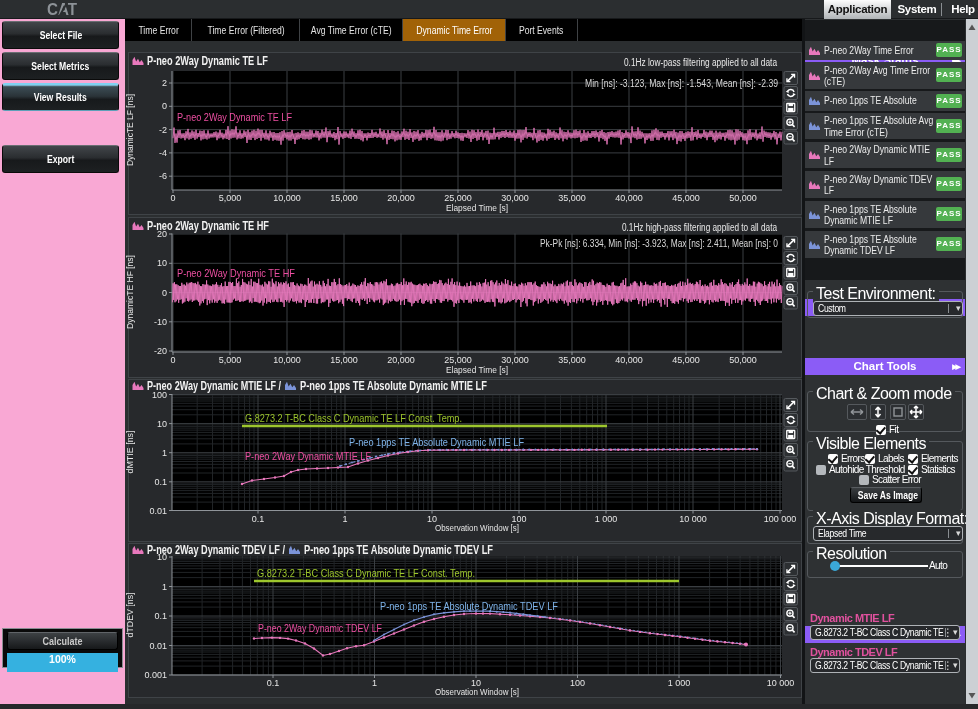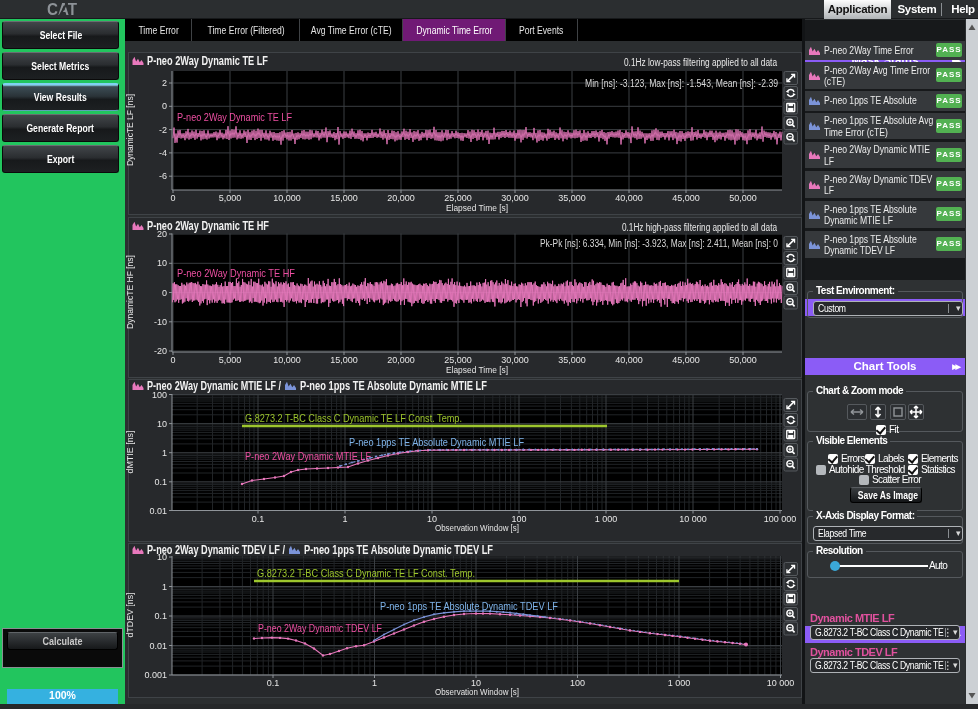--- a/index.html
+++ b/index.html
@@ -1,46 +1,46 @@
 <!DOCTYPE html>
 <html><head><meta charset="utf-8"><style>
 * { margin:0; padding:0; box-sizing:border-box; }
 html,body { width:978px; height:709px; overflow:hidden; background:#2b2e30; font-family:"Liberation Sans", sans-serif; }
 #topbar { position:absolute; left:0; top:0; width:978px; height:19px; background:#2b2e30; border-bottom:1px solid #17191b; }
 .menuitem { position:absolute; top:0; height:19px; line-height:19px; color:#fff; font-size:11.5px; font-weight:bold; text-align:center; letter-spacing:-0.3px; }
 #appbtn { left:824px; width:67px; background:linear-gradient(#fdfdfd,#b0b4b7); color:#111; }
-#sidebar { position:absolute; left:0; top:19px; width:125px; height:685px; background:#22c55e; }
+#sidebar { position:absolute; left:0; top:19px; width:125px; height:685px; background:#f9a8d4; }
 .sbtn { position:absolute; left:2px; width:117px; height:28px; border-radius:3px;
   background:linear-gradient(#42464a 0%, #2a2d30 45%, #17191b 55%, #1d2022 100%);
   border:1px solid #0a0a0a; border-top:1px solid #6a6e72;
   color:#fff; font-size:10.5px; font-weight:bold; text-align:center; line-height:26px; }
 .sbtn.active { border-top:2px solid #7fd2f2; border-bottom:1px solid #5d9fb8;
   background:linear-gradient(#8ed3ee 0%, #3c4d55 7%, #2a3338 45%, #171a1c 58%, #1d2022 100%); line-height:25px;text-align:center; }
 .sq { display:inline-block; transform:scaleX(0.82); transform-origin:50% 50%; }
 .sqL { display:inline-block; transform:scaleX(0.82); transform-origin:0 50%; white-space:nowrap; }
 #calcbox { position:absolute; left:2px; top:609px; width:121px; height:40px; border:1px solid #8a8e92; background:#0a0a0a; }
 #calcbtn { position:absolute; left:4px; top:3px; width:111px; height:18px; border-radius:3px;
   background:linear-gradient(#3d4144,#16181a); border:1px solid #000; border-top:1px solid #606468;
   color:#c9c9c9; font-size:11px; font-weight:bold; text-align:center; line-height:17px; }
 #progress { position:absolute; left:4px; top:24px; width:111px; height:19px; background:#35b1e0;
-  color:#fff; font-size:10.5px; font-weight:bold; text-align:center; line-height:12px;margin-top:36px; }
+  color:#fff; font-size:10.5px; font-weight:bold; text-align:center; line-height:12px; }
 #calnexbox { position:absolute; left:1px; top:652px; width:123px; height:32px; background:#000; }
 #main { position:absolute; left:125px; top:19px; width:680px; height:690px; background:#2b2e30; }
 #tabbar { position:absolute; left:0; top:0; width:680px; height:22px; background:#000; }
 .tab { position:absolute; top:0; height:22px; line-height:22px; text-align:center; color:#e4e4e4; font-size:10.5px; border-right:1px solid #3f4245; white-space:nowrap; }
-.tab.active { background:#701a75; color:#fff; }
+.tab.active { background:#a16207; color:#fff; }
 #rpanel { position:absolute; left:805px; top:19px; width:160px; height:690px; background:#2e3133; font-size:10.5px; }
 .phead { position:absolute; left:0; width:160px; height:17px; background:#8b5cf6; color:#fff; font-size:11.5px; font-weight:bold; text-align:center; line-height:17px;margin-top:32px; }
 .phead .chev { position:absolute; right:6px; top:0; font-size:7px; letter-spacing:-2px; }
 .mitem { position:absolute; left:0; width:160px; background:#36393c; }
 .mtext { position:absolute; left:19px; top:50%; transform:translateY(-50%) scaleX(0.82); transform-origin:0 50%; width:138px; color:#ececec; font-size:10.5px; line-height:11.5px; letter-spacing:0px; }
 .pass { position:absolute; right:3px; width:26px; height:14px; background:#52b152; border-radius:2px;
   color:#fff; font-size:8px; font-weight:bold; text-align:center; line-height:14px; letter-spacing:1px; }
 .fs { position:absolute; left:2px; width:156px; border:1px solid #55595d; border-radius:3px; }
-.leg { position:absolute; left:5px; top:-7px; background:#2e3133; padding:0 3px; color:#fff; font-size:10px; font-weight:bold; letter-spacing:-0.5px; white-space:nowrap; }
+.leg { position:absolute; left:5px; top:-7px; background:#2e3133; padding:0 3px; color:#fff; font-size:16px; font-weight:normal; letter-spacing:-0.5px; white-space:nowrap; }
 .sel { position:absolute; left:5px; width:150px; height:15px; background:#27292c; border:1px solid #aeb2b6; border-radius:3px;
   color:#fff; font-size:10.5px; line-height:13px; padding-left:4px; white-space:nowrap; overflow:hidden; letter-spacing:-0.4px; }
 .sel .arr { position:absolute; right:2px; top:0px; color:#d8d8d8; font-size:9px; }
 .sel .bar { position:absolute; right:13px; top:2px; height:9px; border-left:1px solid #8a8e92; }
 .cb { display:inline-block; width:10px; height:10px; background:#fdfdfd; border-radius:2px; vertical-align:-1.5px; margin-right:3px; position:relative; }
 .cb.on:after { content:""; position:absolute; left:2.2px; top:0.2px; width:4px; height:6.5px; border:solid #111; border-width:0 2px 2px 0; transform:rotate(40deg); }
 .cb.off { background:#b4b8bc; }
 .wlabel { color:#fff; font-size:10px; letter-spacing:-0.6px; }
 .cbrow { position:absolute; white-space:nowrap; }
 .mbtn { position:absolute; height:17px; border-radius:3px; background:linear-gradient(#3a3e41,#131517);
@@ -48,21 +48,20 @@
 .zbtn { position:absolute; top:12px; height:16px; border-radius:2px; background:#2c2f32; border:1px solid #55595d; }
 .plabel { position:absolute; left:5px; color:#e0519e; font-size:11px; font-weight:bold; letter-spacing:-0.5px; }
 #scroll { position:absolute; left:966px; top:19px; width:12px; height:685px; background:#ccd0d4; }
 .sarrow { position:absolute; left:0; width:12px; height:13px; }
 </style></head>
 <body>
 <div id="sidebar">
   <div class="sbtn" style="top:2px"><span class="sq">Select File</span></div>
   <div class="sbtn" style="top:33px"><span class="sq">Select Metrics</span></div>
   <div class="sbtn active" style="top:64px"><span class="sq">View Results</span></div>
-  <div class="sbtn" style="top:95px"><span class="sq">Generate Report</span></div>
   <div class="sbtn" style="top:126px"><span class="sq">Export</span></div>
   <div id="calcbox">
     <div id="calcbtn"><span class="sq">Calculate</span></div>
     <div id="progress">100%</div>
   </div>
 </div>
 <div id="main">
   <div id="tabbar">
     <div class="tab" style="left:1px;width:66px"><span class="sq">Time Error</span></div>
     <div class="tab" style="left:68px;width:107px"><span class="sq">Time Error (Filtered)</span></div>

